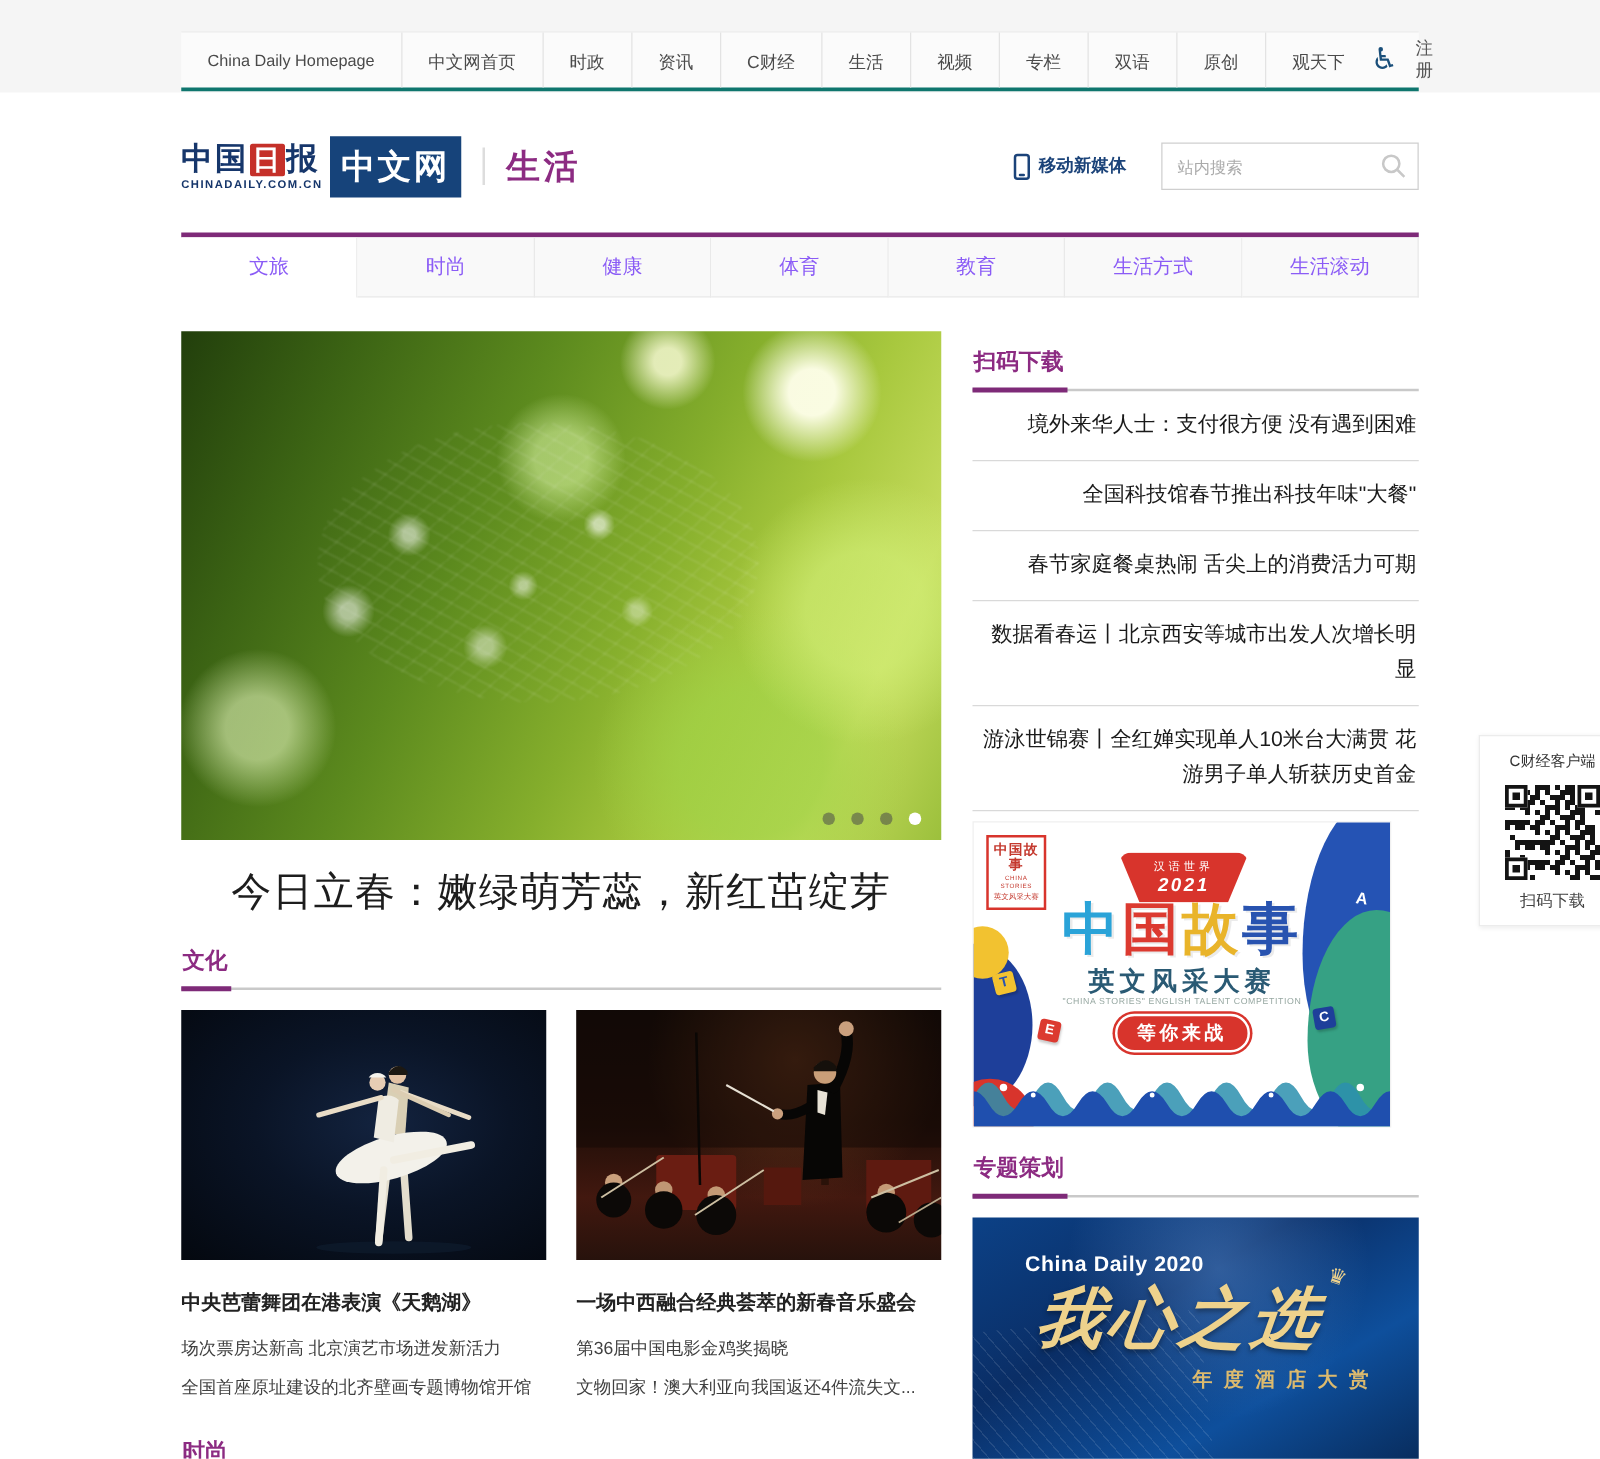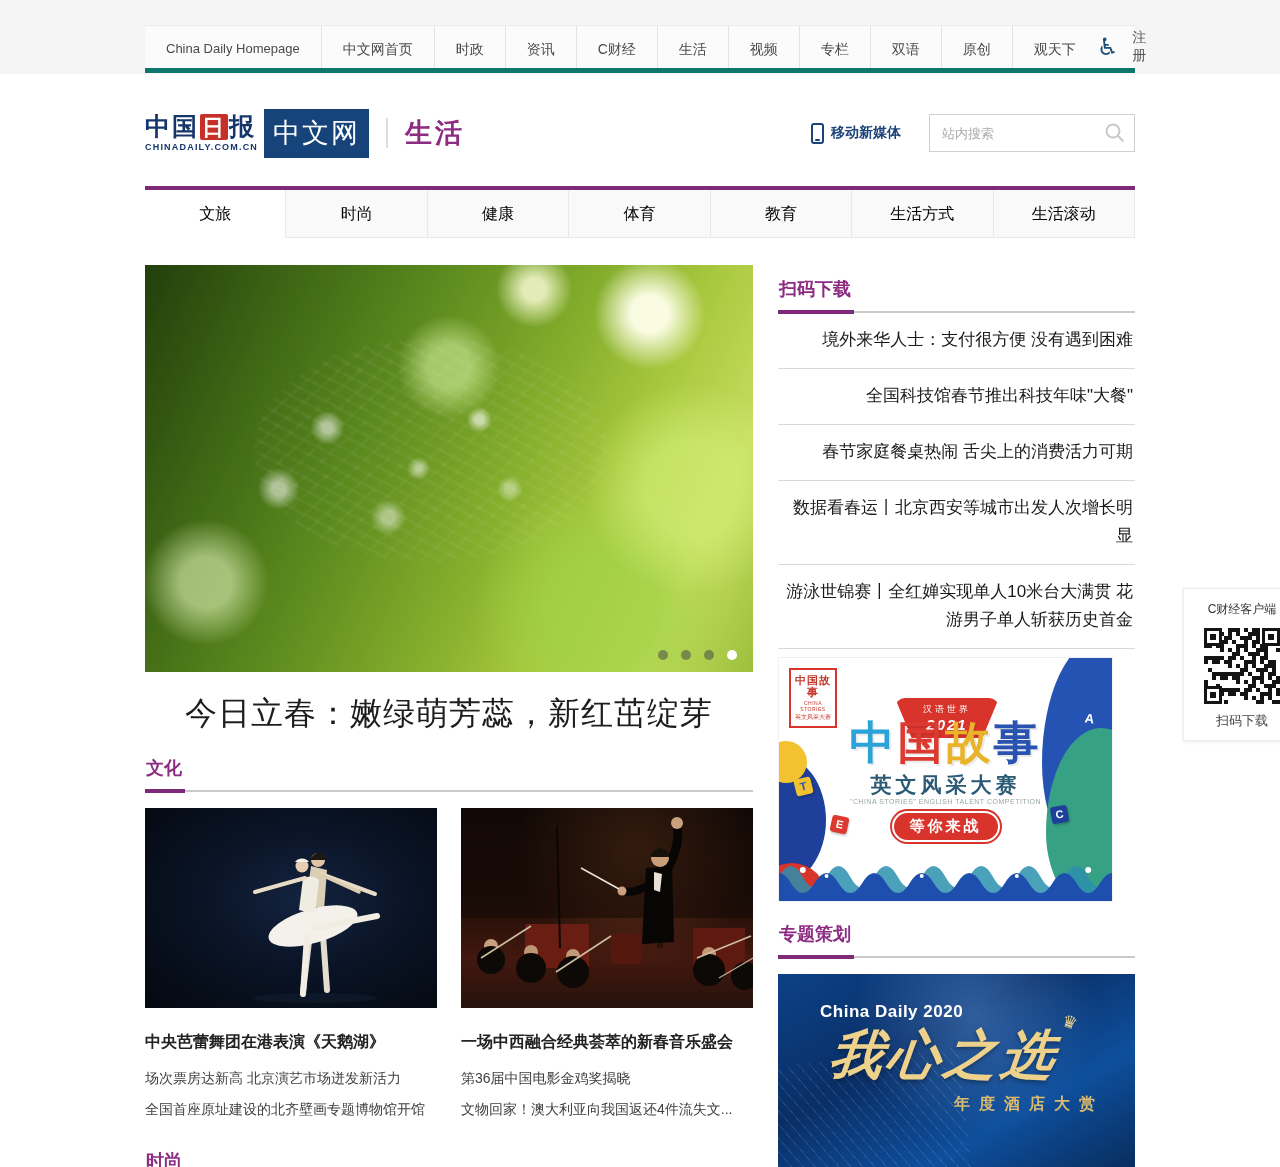--- a/index.html
+++ b/index.html
@@ -3,53 +3,53 @@
 <meta charset="utf-8">
 <style>
   * { margin:0; padding:0; box-sizing:border-box; }
   html,body { width:1280px; height:1167px; overflow:hidden; }
   body { position:relative; background:#fff; font-family:"Liberation Sans","DejaVu Sans",sans-serif; }
   .container { width:990px; margin:0 auto; }
 
   
   .topbar { height:74px; background:#f5f5f5; }
   .topnav { position:relative; top:25px; display:flex; height:48px; background:#fbfbfb;
-            border-top:1px solid #ececec; border-bottom:5px solid #0f766e; align-items:stretch; }
+            border-top:1px solid #ececec; border-bottom:3px solid #0f766e; align-items:stretch; }
   .tn { display:block; padding:0 21px; font-size:13px; color:#4a4a4a; line-height:46px;
         border-left:1px solid #e3e3e3; cursor:pointer; text-decoration:none; white-space:nowrap; }
   .tn:first-child { border-left:none; }
   .tn.zh { font-size:14px; }
   .tn-right { margin-left:auto; display:flex; align-items:center; padding-right:10px; }
   .wheel { color:#1a4f7a; font-size:24px; margin-right:14px; line-height:1; cursor:pointer; }
   .register { font-size:14px; color:#555; text-decoration:none; cursor:pointer; }
 
   
   .header-inner { display:flex; align-items:center; height:112px; padding-top:6px; }
   .logo { cursor:pointer; }
   .logo-cn { font-family:"DejaVu Serif","Liberation Serif",serif; font-weight:bold; font-size:25px;
              color:#16366b; letter-spacing:2px; line-height:1; }
   .logo-cn .seal { background:#c53029; color:#fff; padding:0 2px; margin:0 1px; border-radius:2px; font-size:22px; }
   .logo-domain { font-size:9px; font-weight:bold; color:#16366b; letter-spacing:1.2px; margin-top:3px; }
-  .logo-badge { background:#16437a; color:#fff; font-size:27px; font-weight:normal; padding:6px 9px 7px;
+  .logo-badge { background:#16437a; color:#fff; font-size:27px; font-weight:bold; padding:6px 9px 7px;
                 margin-left:6px; letter-spacing:2px; cursor:pointer; }
   .vdiv { width:2px; height:30px; background:#ddd; margin:0 17px; }
   .channel { font-size:27px; font-weight:bold; color:#8c2b82; letter-spacing:3px; }
   .header-right { margin-left:auto; display:flex; align-items:center; }
   .phone-icon { width:13px; height:21px; border:2px solid #1b4379; border-radius:3px; position:relative; margin-right:7px; }
   .phone-icon::after { content:""; position:absolute; left:2px; bottom:1px; width:5px; height:2px; background:#1b4379; border-radius:1px; }
   .mobile-link { color:#1b4379; font-size:14px; font-weight:bold; text-decoration:none; cursor:pointer; }
   .searchbox { margin-left:28px; width:206px; height:38px; border:1px solid #cfcfcf; display:flex; align-items:center; background:#fff; }
   .searchbox input { border:none; outline:none; flex:1; min-width:0; padding:0 6px 0 12px; font-size:13px; color:#666; background:transparent; }
   .searchbox input::placeholder { color:#aaa; }
   .search-icon { margin-right:8px; cursor:pointer; flex:0 0 auto; }
   .rule { height:4px; background:#7e2a78; }
 
   
   .tabs { display:flex; background:#fff; }
-  .tab { flex:1; text-align:center; line-height:47px; height:48px; font-size:16px; color:#000000;
+  .tab { flex:1; text-align:center; line-height:47px; height:48px; font-size:16px; color:#8b5cf6;
          background:#f9f9f9; border-right:1px solid #e9e9e9; border-bottom:1px solid #e9e9e9;
          cursor:pointer; text-decoration:none; }
   .tab.active { background:#fff; border-bottom:none; }
 
   
   .main { display:flex; gap:25px; margin-top:27px; }
   .left-col { width:608px; }
   .right-col { width:357px; }
 
   
@@ -114,21 +114,21 @@
   .sb-blob-green { position:absolute; right:-44px; top:70px; width:110px; height:190px; background:#36a184;
                    border-radius:50% 50% 45% 55%/55% 45% 55% 45%; }
   .sb-blob-navy { position:absolute; left:-48px; bottom:16px; width:95px; height:130px; background:#1e3f9a; border-radius:50%; }
   .sb-dot-yellow { position:absolute; left:-14px; bottom:118px; width:42px; height:42px; background:#f2c230; border-radius:50%; }
   .sb-blob-red { position:absolute; left:-22px; bottom:-32px; width:70px; height:70px; background:#d8342c; border-radius:50%; }
   .sb-corner { position:absolute; left:10px; top:10px; width:48px; border:2px solid #d8342c; background:#fff;
                padding:4px 3px; text-align:center; color:#c4392e; }
   .sb-corner .c1 { font-size:11px; font-weight:bold; line-height:12px; letter-spacing:1px; }
   .sb-corner .c2 { font-size:5px; letter-spacing:.5px; margin-top:2px; }
   .sb-corner .c3 { font-size:6px; margin-top:1px; }
-  .sb-fan { position:absolute; left:116px; top:40px; width:104px; height:40px; background:#d8342c;
+  .sb-fan { position:absolute; left:116px; top:24px; width:104px; height:40px; background:#d8342c;
             clip-path:polygon(0 0,100% 0,84% 100%,16% 100%); border-radius:10px 10px 14px 14px;
             color:#fff; text-align:center; }
   .sb-fan .f1 { font-size:9px; letter-spacing:3px; margin-top:5px; }
   .sb-fan .f2 { font-size:15px; font-weight:bold; font-style:italic; letter-spacing:2px; }
   .sb-title { position:absolute; top:62px; left:0; width:100%; text-align:center; font-size:45px;
               font-weight:bold; letter-spacing:3px; line-height:1; text-shadow:2px 2px 0 rgba(0,0,0,.08); }
   .sc0{color:#2aa3d8} .sc1{color:#dc3a30} .sc2{color:#e9b42a} .sc3{color:#2853b0}
   .sb-sub { position:absolute; top:113px; width:100%; text-align:center; font-size:21px; font-weight:bold;
             color:#2a5a74; letter-spacing:4px; }
   .sb-sub-en { position:absolute; top:140px; width:100%; text-align:center; font-size:7px; color:#97a8a2; letter-spacing:.5px; }

